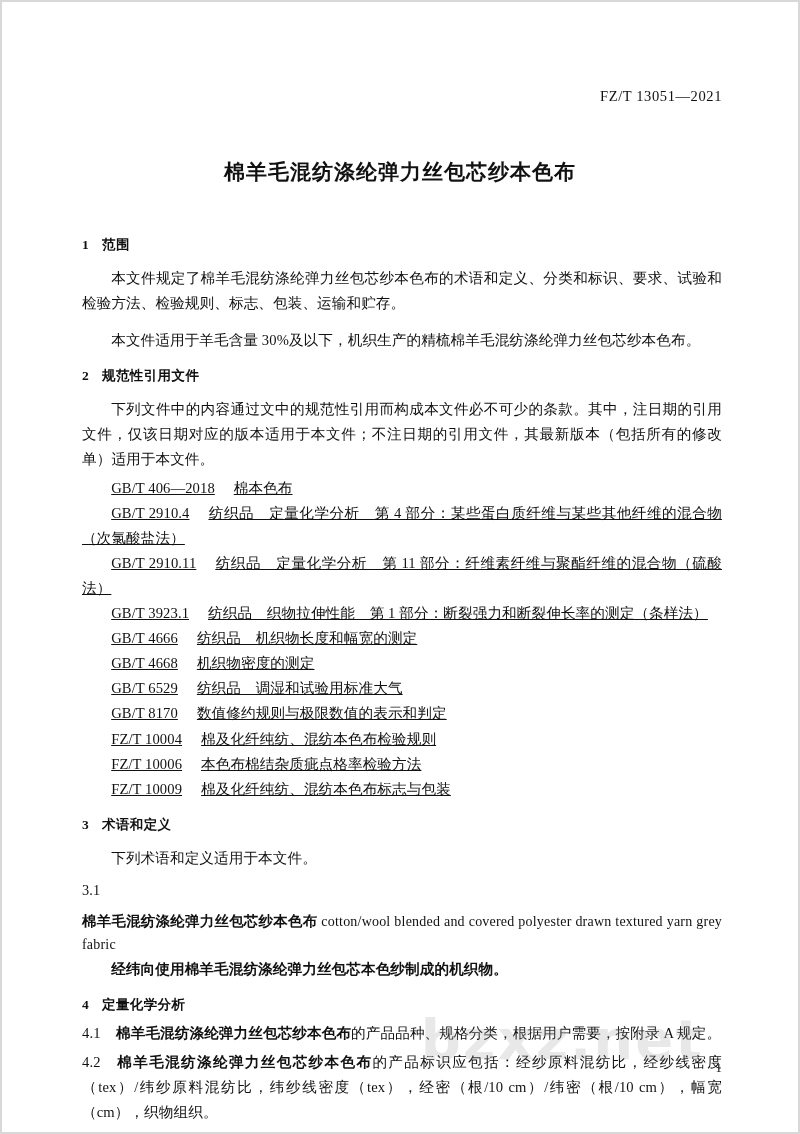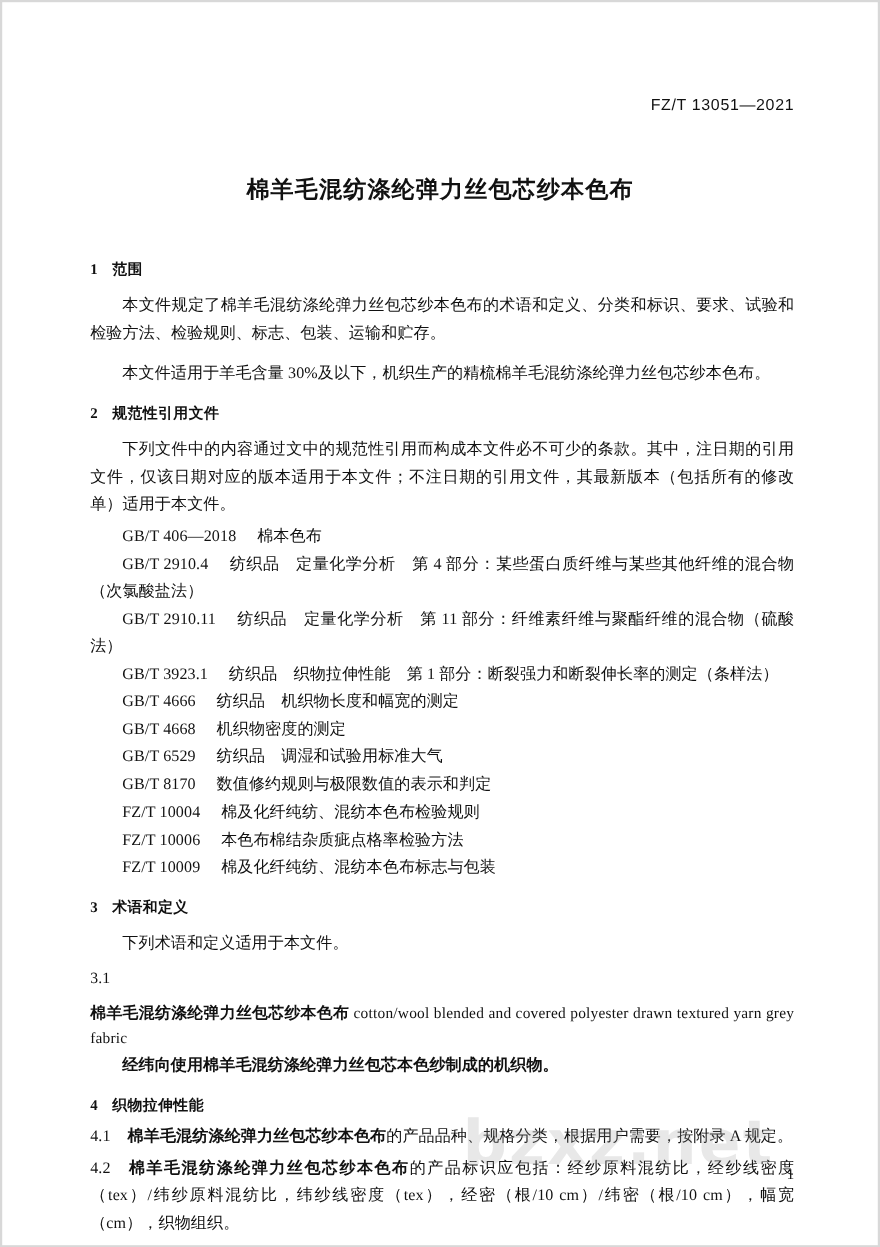--- a/index.html
+++ b/index.html
@@ -21,21 +21,21 @@
     height: 1134px;
     box-sizing: border-box;
     padding: 0;
   }
   .std-code {
     position: absolute;
     top: 88px;
     right: 78px;
     font-size: 14.5px;
     letter-spacing: 0.6px;
-    font-family: Liberation Sans, sans-serif;
+    font-family: Liberation Serif, serif;
     white-space: nowrap;
     text-align: right;
   }
   .doc-title {
     position: absolute;
     top: 158px;
     left: 0;
     width: 800px;
     text-align: center;
     font-size: 21px;
@@ -73,20 +73,21 @@
   }
   .ref-list {
     margin: 2px 0 4px 0;
   }
   .ref-item {
     font-size: 14.6px;
     line-height: 1.72;
     text-indent: 2em;
     text-align: justify;
     margin: 0;
+    text-decoration: underline;
   }
   .ref-item .sp {
     display: inline-block;
     width: 1.3em;
   }
   .term-block {
     margin-top: 4px;
   }
   .term-num {
     font-size: 14.3px;
@@ -201,21 +202,21 @@
       <p class="term-num">3.1</p>
       <p class="term-num">
         <span class="term-cn">棉羊毛混纺涤纶弹力丝包芯纱本色布</span>
         <span class="sp"></span>
         <span class="term-en">cotton/wool blended and covered polyester drawn textured yarn grey fabric</span>
       </p>
       <p class="term-line">经纬向使用棉羊毛混纺涤纶弹力丝包芯本色纱制成的机织物。</p>
     </div>
 
     <div class="sec-head">
-      <span class="num">4</span><span>织物拉伸性能</span>
+      <span class="num">4</span><span>定量化学分析</span>
     </div>
     <p class="num-item">
       <span class="lbl">4.1</span><span class="bold-cn">棉羊毛混纺涤纶弹力丝包芯纱本色布</span><span>的产品品种、规格分类，根据用户需要，按附录 A 规定。</span>
     </p>
     <p class="num-item">
       <span class="lbl">4.2</span><span class="bold-cn">棉羊毛混纺涤纶弹力丝包芯纱本色布</span><span>的产品标识应包括：经纱原料混纺比，经纱线密度（tex）/纬纱原料混纺比，纬纱线密度（tex），经密（根/10 cm）/纬密（根/10 cm），幅宽（cm），织物组织。</span>
     </p>
 
   </div>
 

